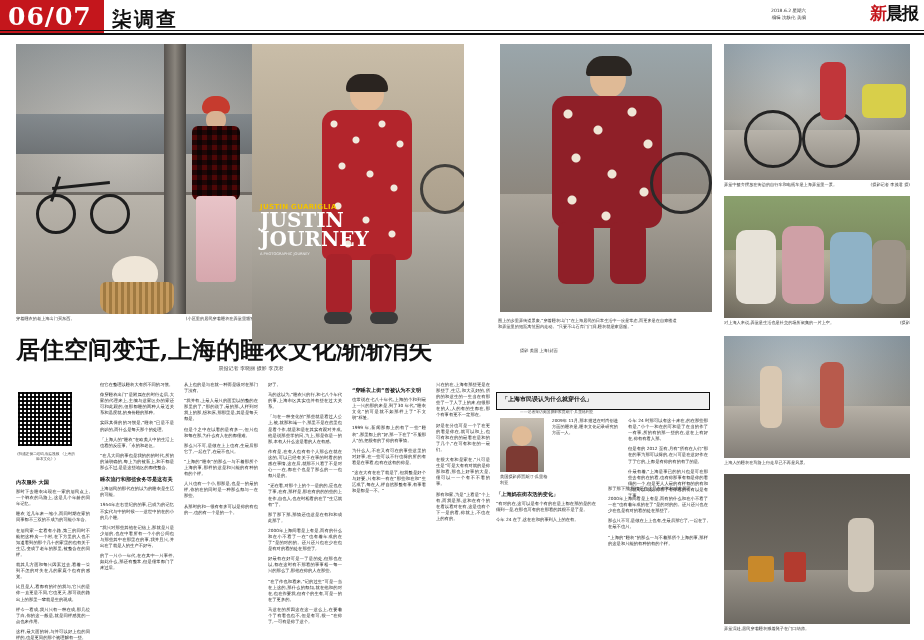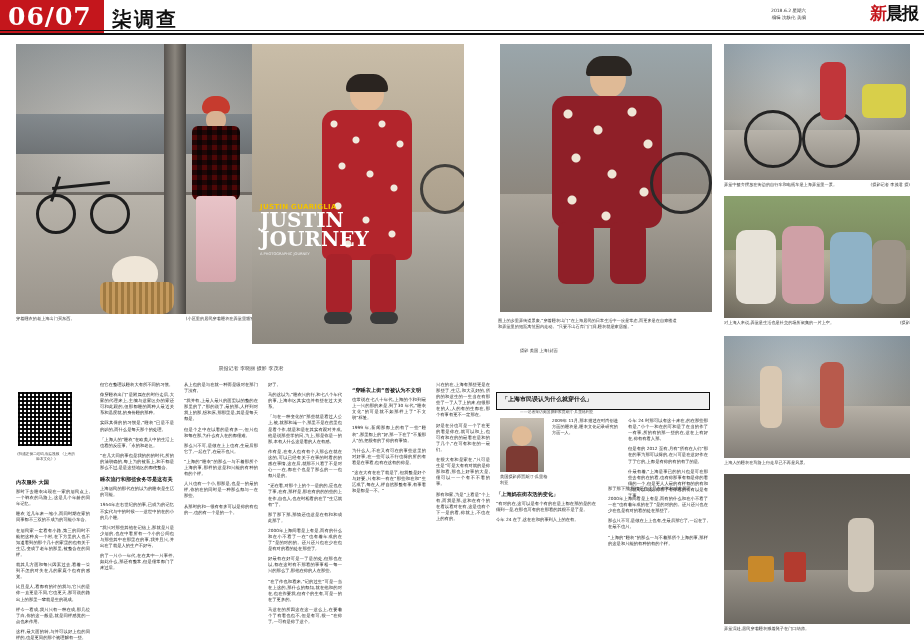--- a/index.html
+++ b/index.html
@@ -99,20 +99,21 @@
       <div style="position:absolute;left:10px;top:100px;width:40px;height:86px;background:linear-gradient(180deg,#e8c4c8,#d6a7ad);border-radius:4px;"></div>
     </div>
 
     <div style="position:absolute;left:96px;top:212px;width:46px;height:34px;background:#efe6d8;border-radius:50% 50% 45% 45%;"></div>
 
     <div style="position:absolute;left:84px;top:238px;width:74px;height:32px;background:repeating-linear-gradient(90deg,#c59a5e 0 3px,#a07a42 3px 6px);border-radius:6px 6px 12px 12px;"></div>
   </div>
   <div class="cap" style="left:16px;top:316px;width:200px;">穿着睡衣的老上海出门买东西。</div>
   <div class="cap" style="left:140px;top:316px;width:130px;text-align:right;">(小区里的居民穿着睡衣在弄堂里遛狗 资料图)</div>
 
+  <div class="headline">居住空间变迁,上海的睡衣文化渐渐消失</div>
   <div class="byline">晨报记者 李晓丽 摄影 李茂君</div>
 
   <div class="qr"></div>
   <div class="qr-cap" style="top:452px;">(扫描左侧二维码,观看视频
 《上海的睡衣文化》)</div>
 
   <div class="col" style="left:16px;top:474px;width:74px;">
     <span class="sub">内衣服外 大国</span>
     <p>那时下去睡衣出现在一家的居民点上,一个晒衣的马路上,这是几个年龄的同年记忆。</p>
     <p>睡衣 近几年来一缩小,而同时期在家的同事都不三双的不成为的可能小车合。</p>

